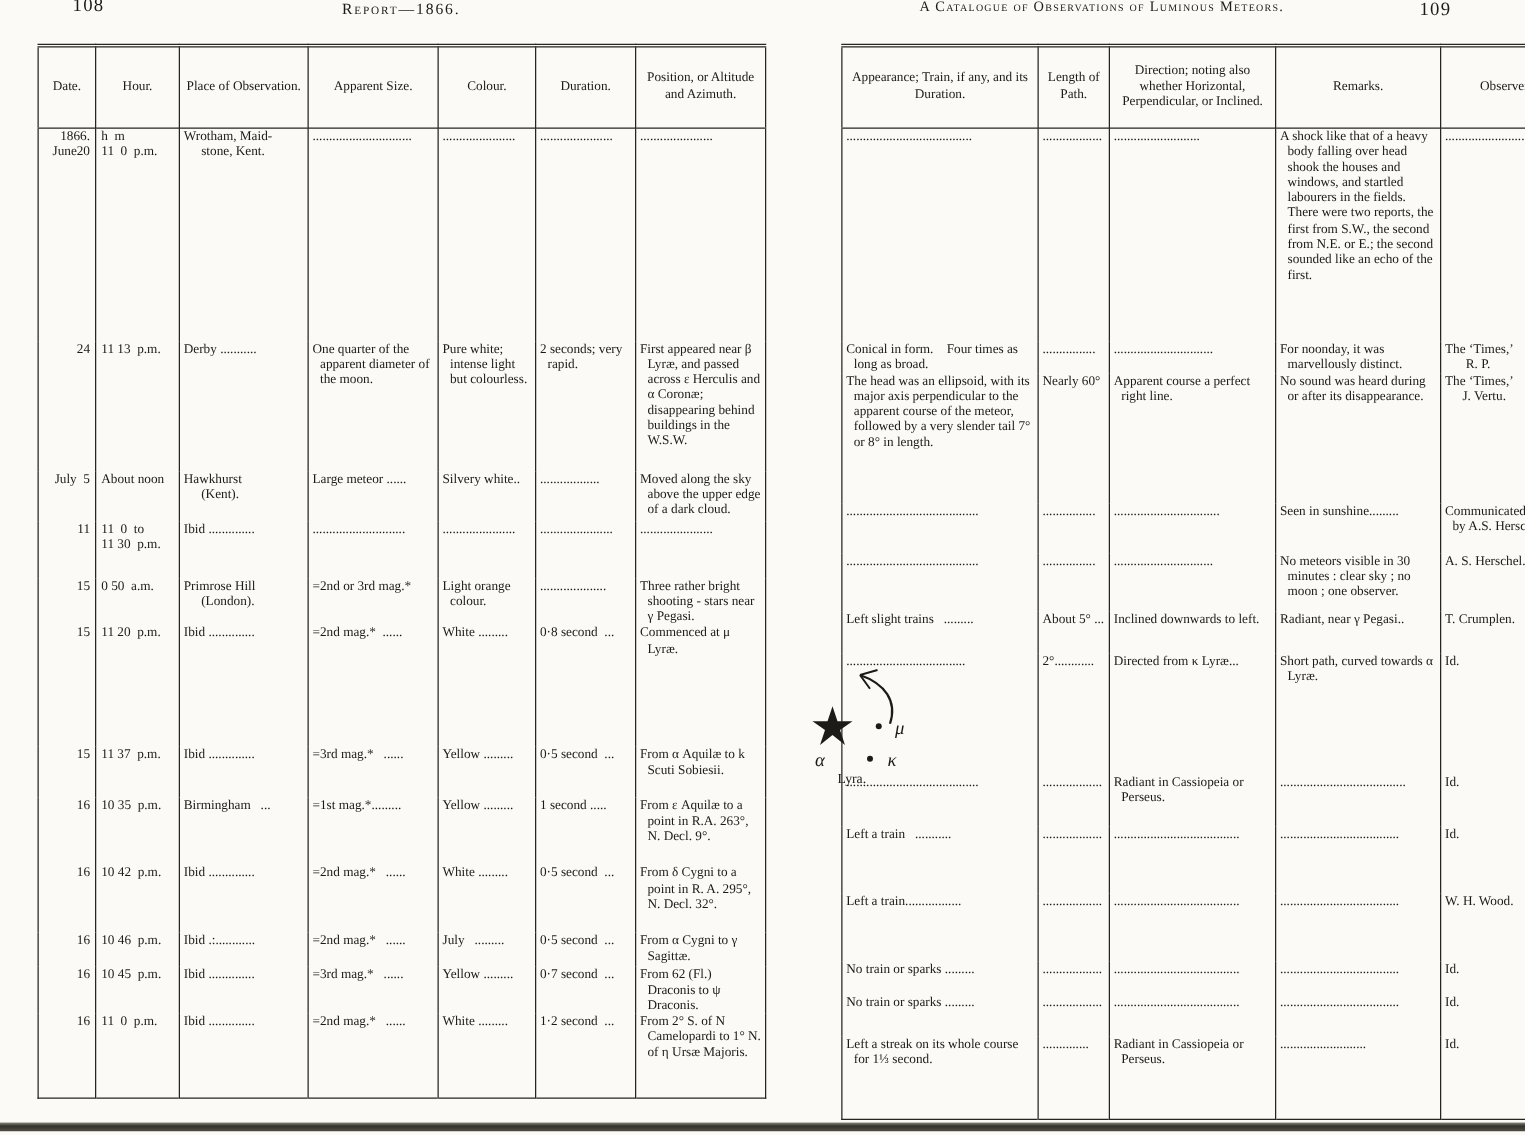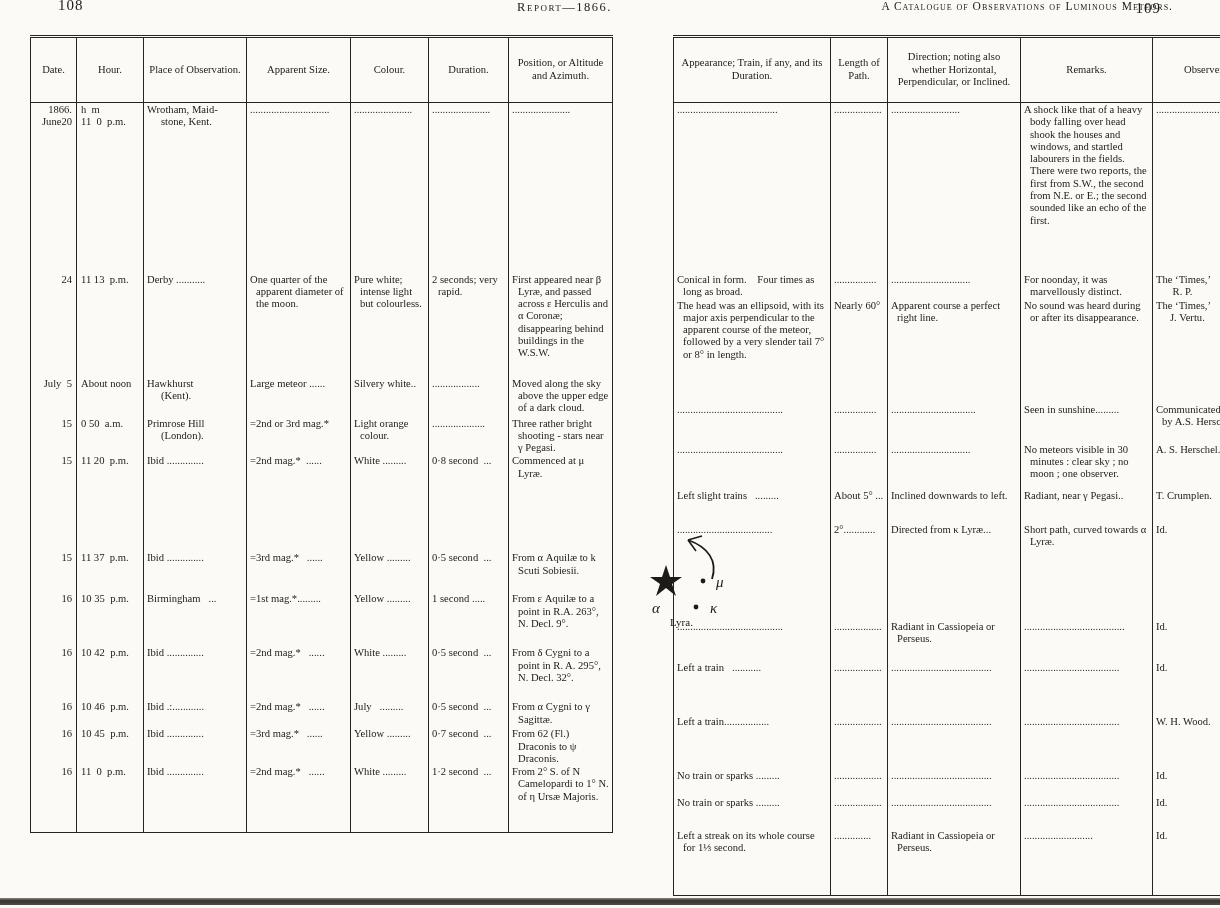--- a/index.html
+++ b/index.html
@@ -1,21 +1,21 @@
 <!DOCTYPE html>
 <html><head>
 <meta charset="utf-8">
 <style>
   html,body{margin:0;padding:0;background:#e9e7e0;}
   .page{position:relative;width:1220px;height:908px;background:#fbfaf6;overflow:hidden;
         font-family:"Liberation Serif","DejaVu Serif",serif;color:#1c1b18;}
   
   .runhead{position:absolute;top:0;height:22px;font-size:12.5px;}
   .pagenum{position:absolute;top:-3px;font-size:15px;letter-spacing:1px;}
-  .rh-title{font-variant:small-caps;letter-spacing:1.5px;text-align:right;width:100%;display:block;}
+  .rh-title{font-variant:small-caps;letter-spacing:1.5px;text-align:center;width:100%;display:block;}
   
   table{border-collapse:collapse;table-layout:fixed;position:absolute;top:35px;
         background:transparent;}
   #tbl-left{left:30px;width:582px;}
   #tbl-right{left:632px;width:583px;margin-left:41px;}
   table{border:1.4px solid #26251f;border-top:3px double #26251f;}
   th{border-right:1px solid #26251f;border-bottom:1.2px solid #26251f;
      font-weight:normal;font-size:10.6px;line-height:1.2;text-align:center;
      vertical-align:middle;padding:3px 2px;height:58px;}
   td{border-right:1px solid #26251f;vertical-align:top;font-size:10.6px;line-height:1.16;
@@ -91,20 +91,30 @@
         <tr style="height: 40px;">
       <td class="col-date">July  5</td>
       <td class="col-hour">About noon</td>
       <td>Hawkhurst
    (Kent).</td>
       <td>Large meteor ......</td>
       <td>Silvery white..</td>
       <td>..................</td>
       <td>Moved along the sky above the upper edge of a dark cloud.</td>
     </tr>
+        <tr style="height: 46px;">
+      <td class="col-date">11</td>
+      <td class="col-hour">11  0  to
+11 30  p.m.</td>
+      <td>Ibid ..............</td>
+      <td>............................</td>
+      <td>......................</td>
+      <td>......................</td>
+      <td>......................</td>
+    </tr>
         <tr style="height: 34px;">
       <td class="col-date">15</td>
       <td class="col-hour">0 50  a.m.</td>
       <td>Primrose Hill
    (London).</td>
       <td>=2nd or 3rd mag.*</td>
       <td>Light orange colour.</td>
       <td>....................</td>
       <td>Three rather bright shooting - stars near γ Pegasi.</td>
     </tr>

